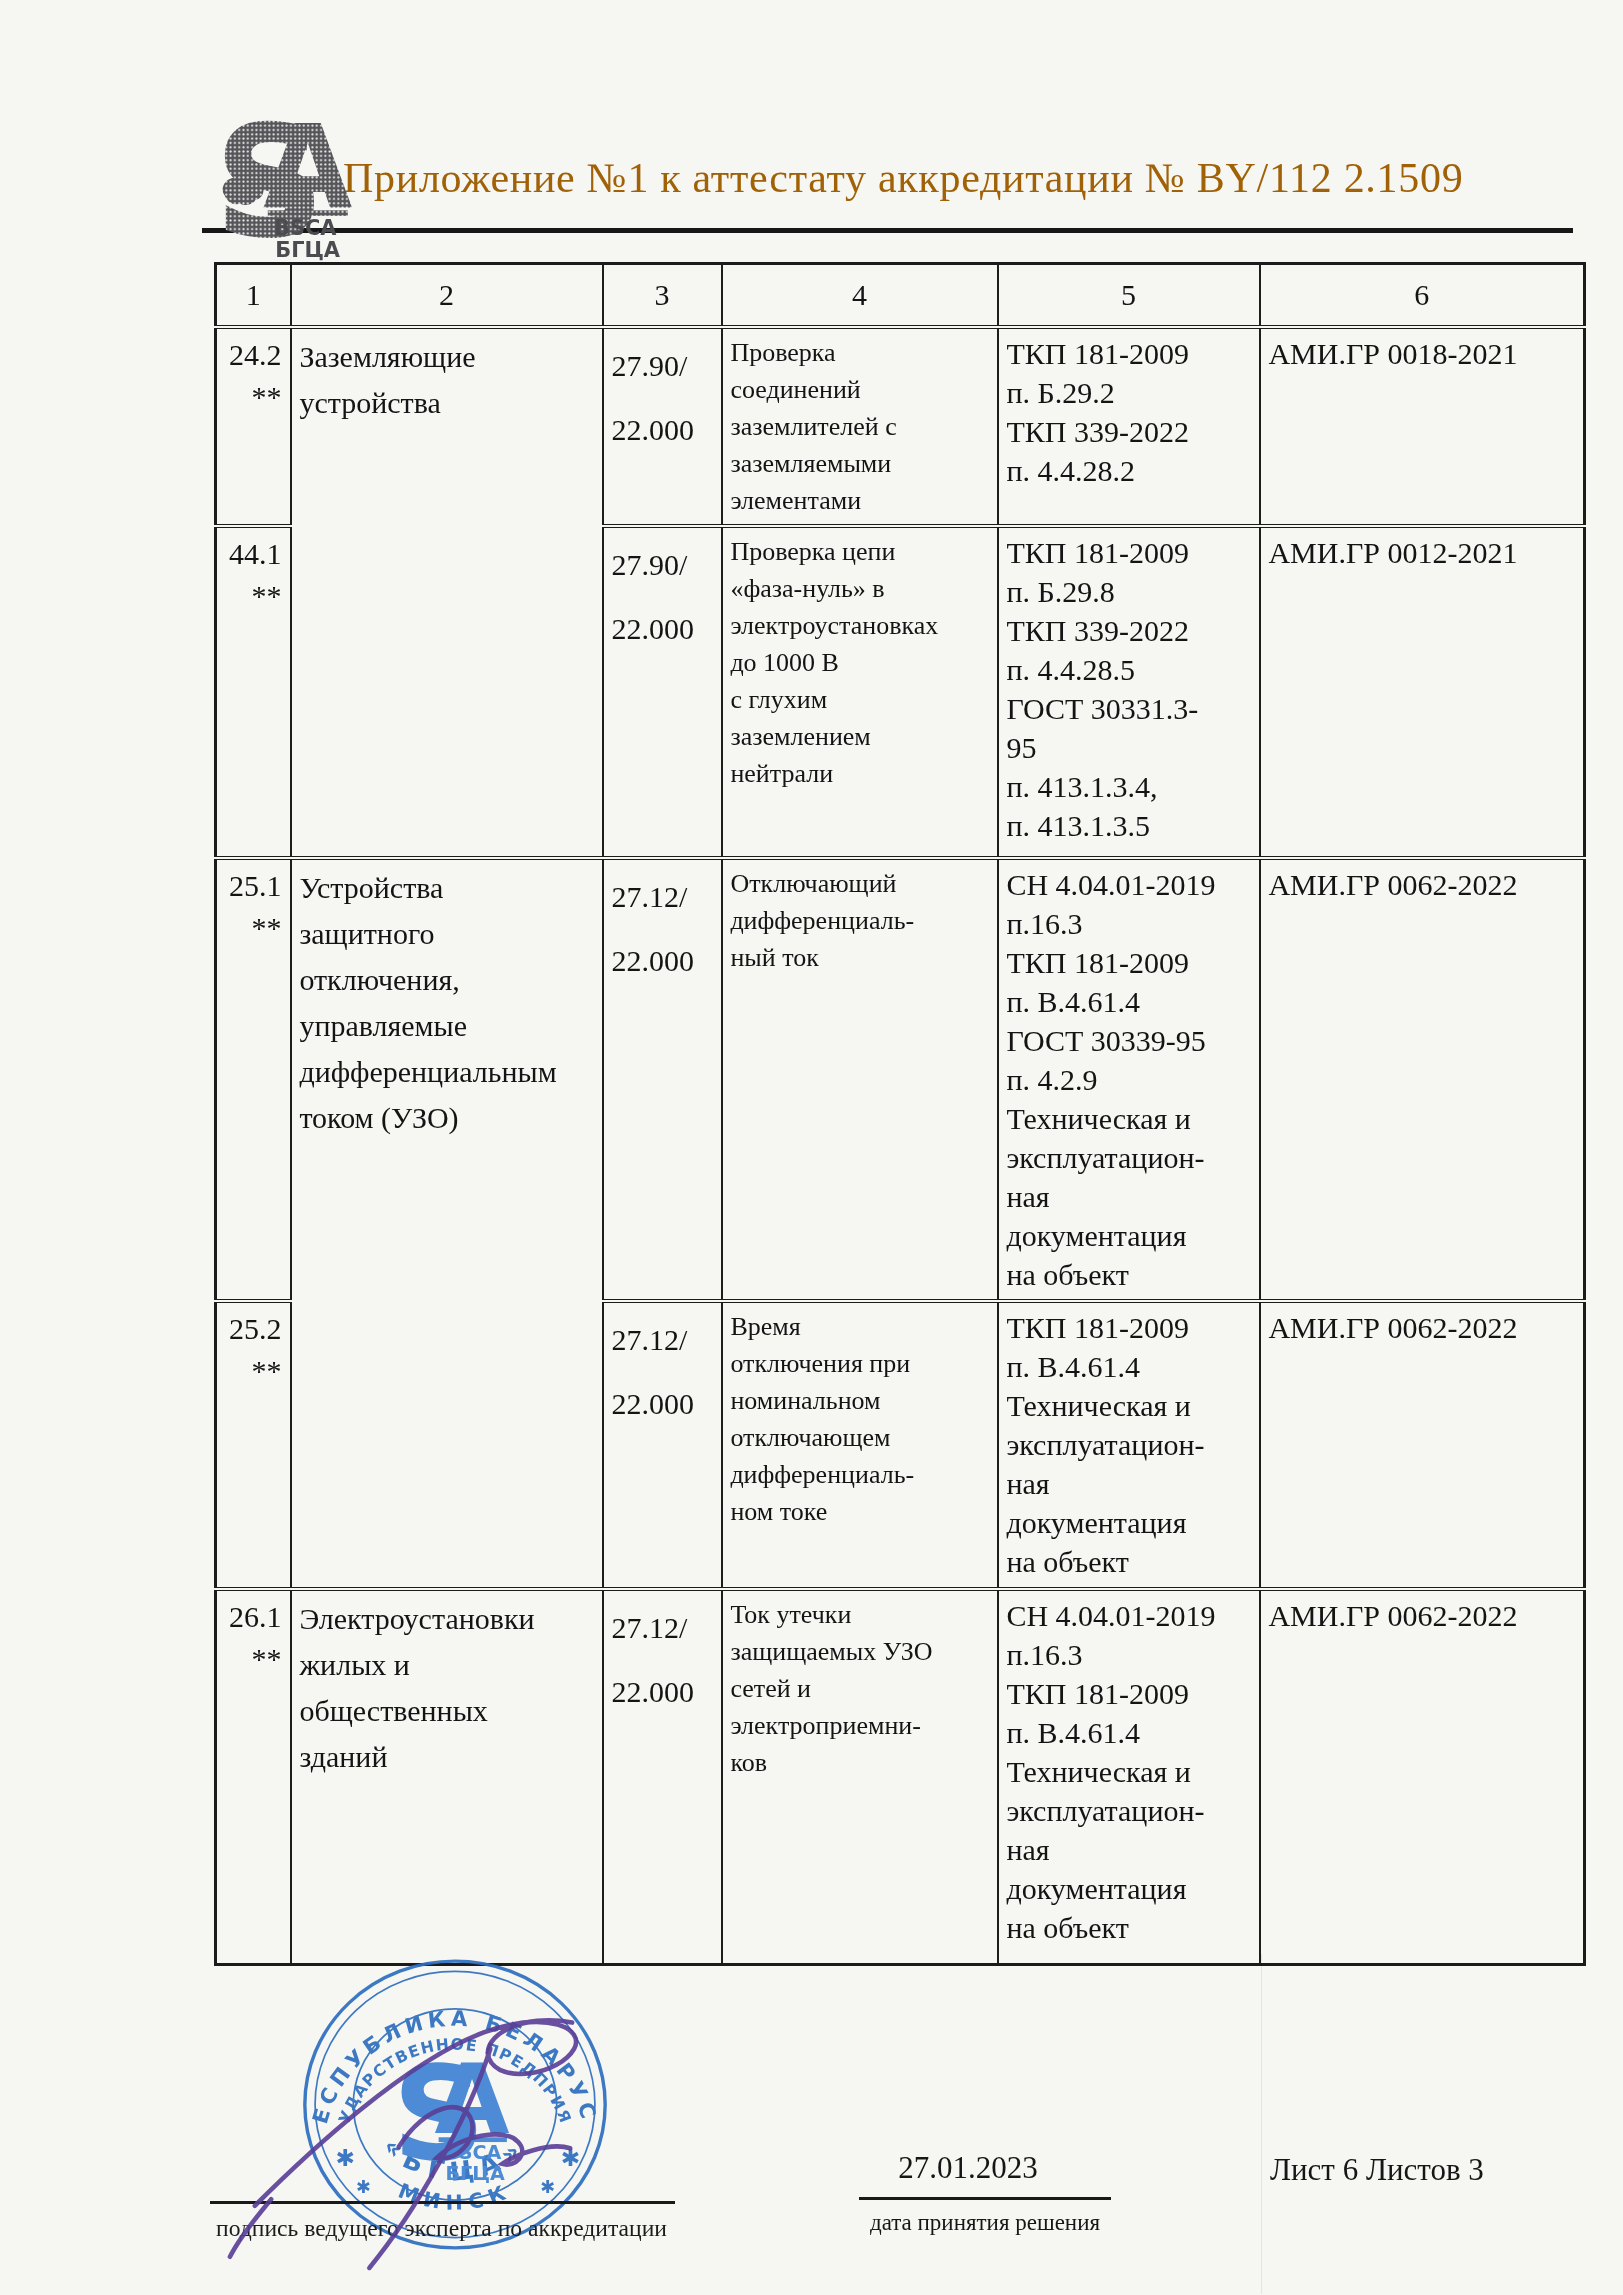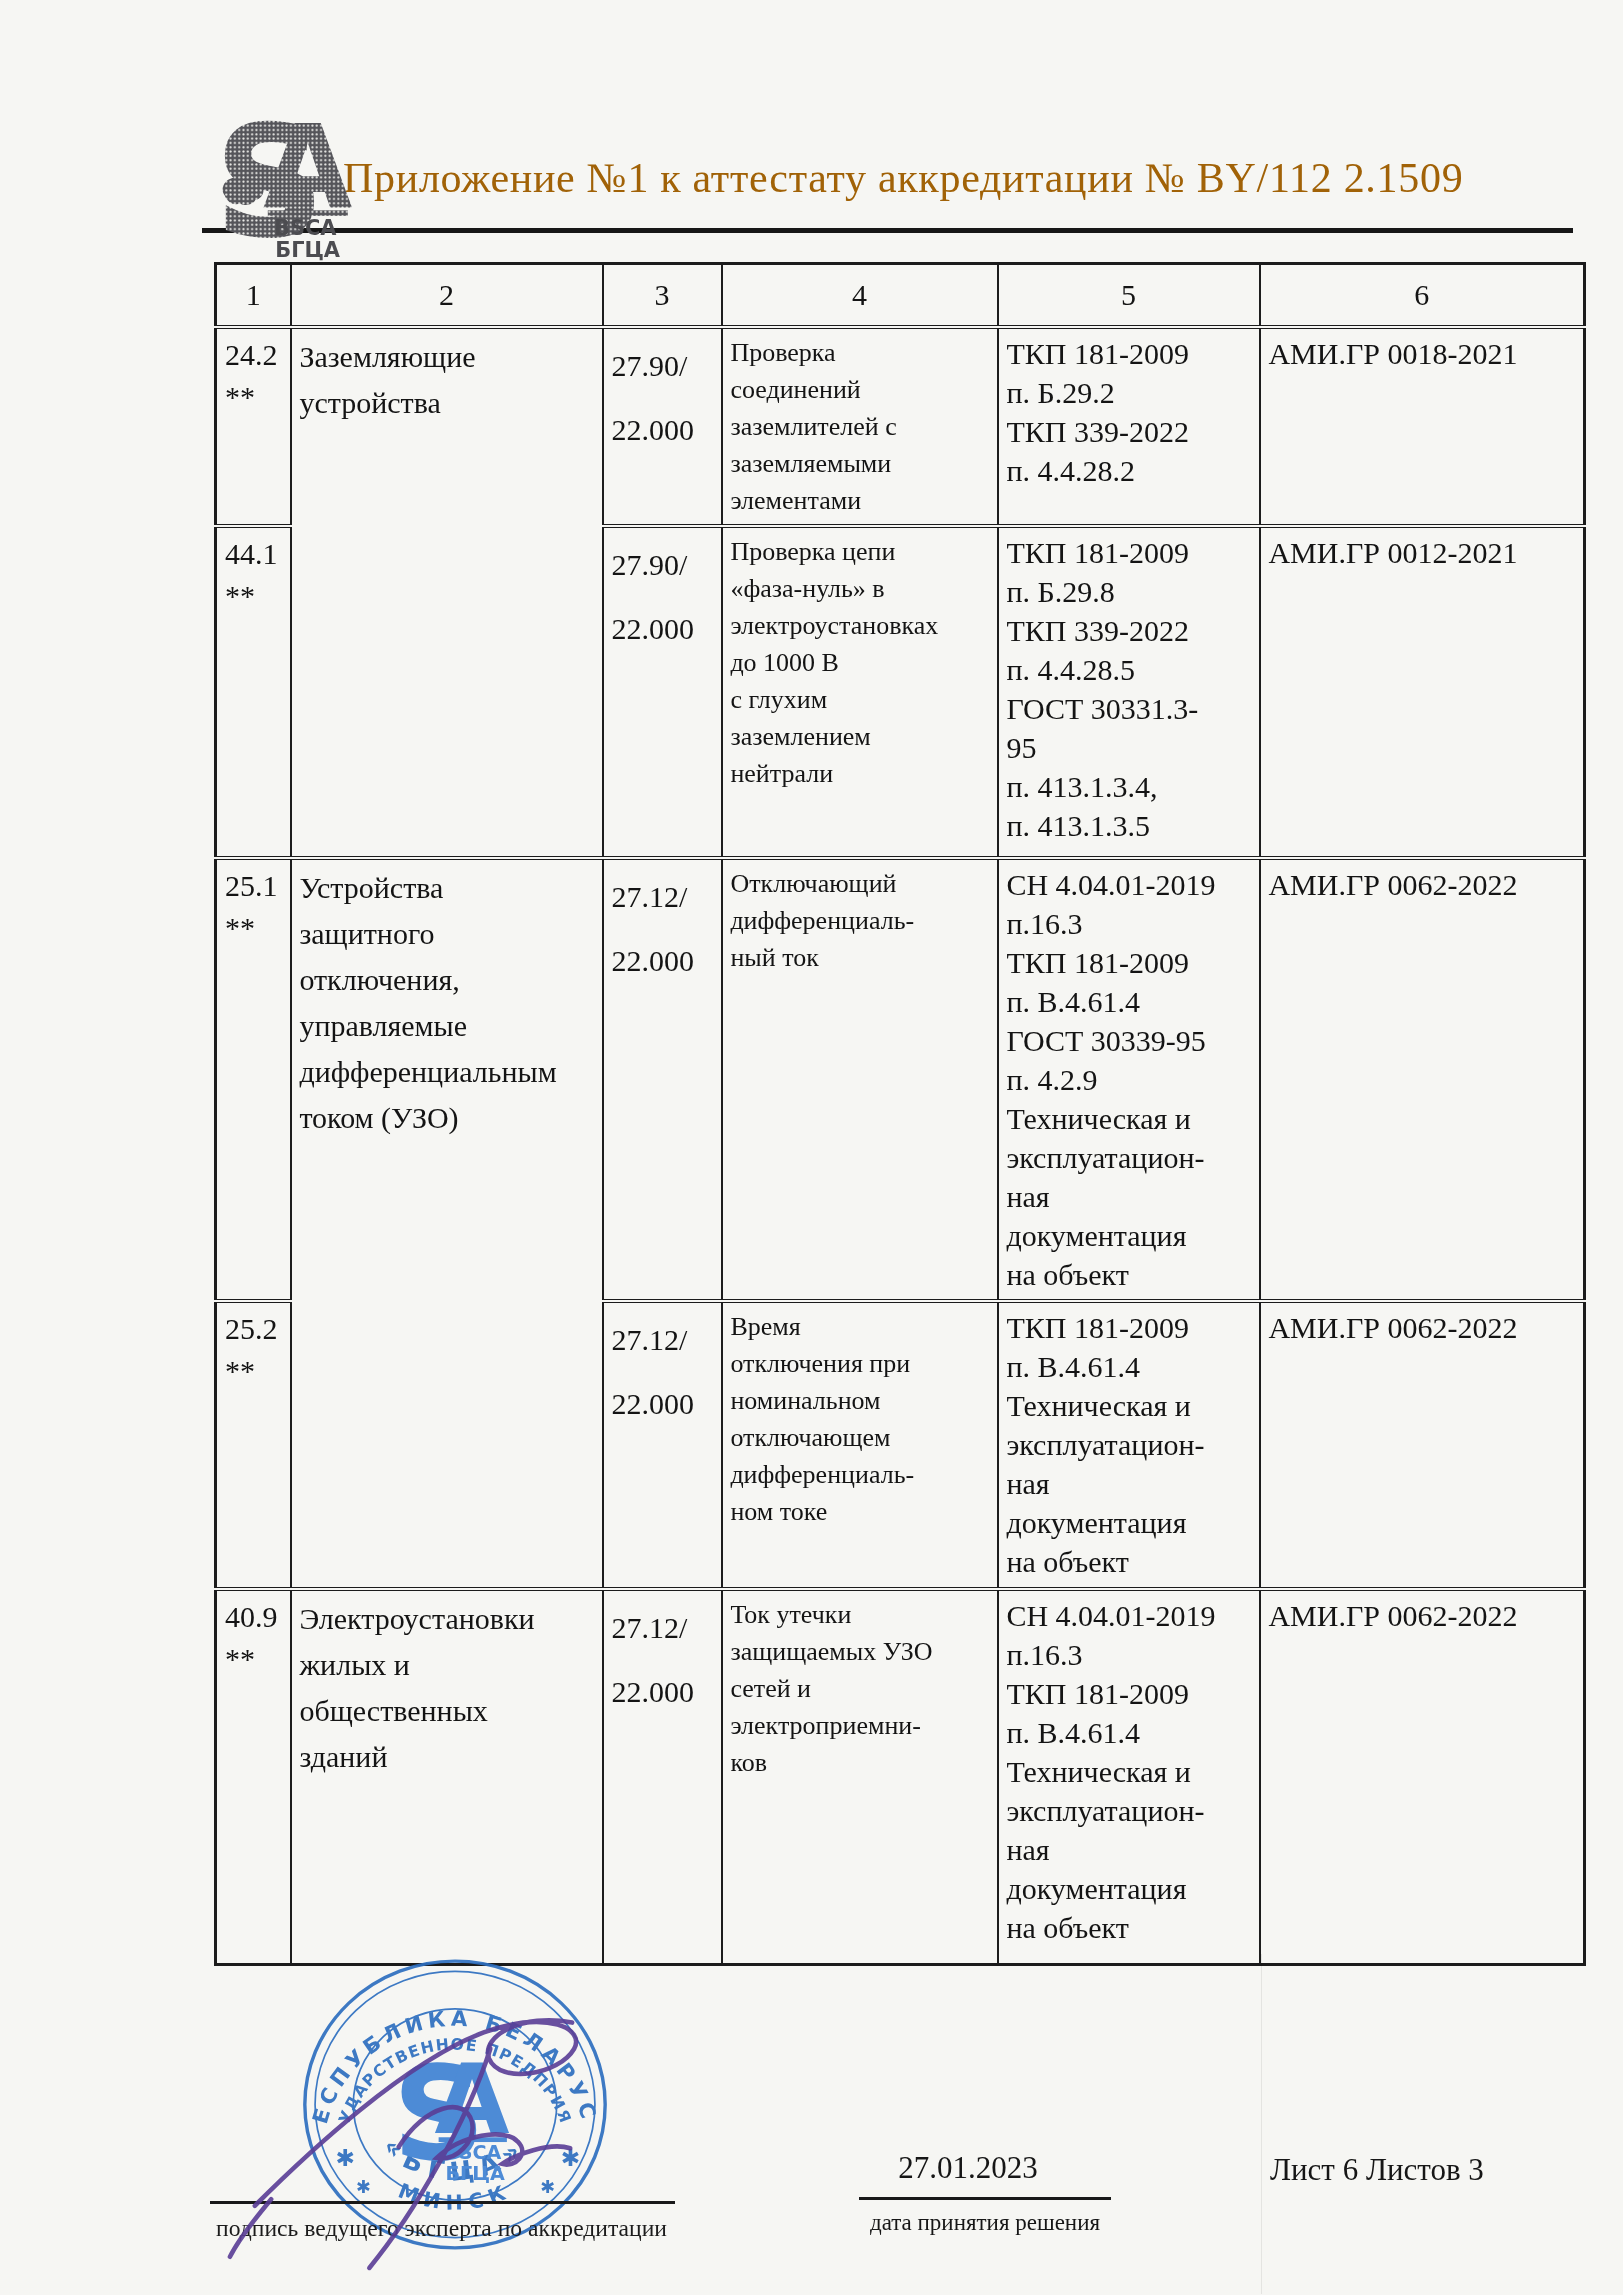--- a/index.html
+++ b/index.html
@@ -14,21 +14,21 @@
     letter-spacing:0.7px;color:#a16207;white-space:nowrap;}
   #header-rule{position:absolute;left:202px;top:228px;width:1371px;height:4.6px;background:#171717;}
   
   #acc-table{position:absolute;left:214px;top:262px;width:1370px;border-collapse:collapse;
     table-layout:fixed;font-size:30px;color:#141414;}
   #acc-table td,#acc-table th{border:2px solid #1d1d1d;vertical-align:top;
     padding:5.2px 7.9px;white-space:pre-line;font-weight:normal;overflow:hidden;}
   #acc-table th{vertical-align:middle;text-align:center;padding:0;line-height:1;}
   #acc-table tr.data td{border-top:4.6px double #1b1b1b;}
   #acc-table{border:3.3px solid #1b1b1b;}
-  td.c-num{text-align:left;line-height:42px;padding-top:7.9px;}
+  td.c-num{text-align:right;line-height:42px;padding-top:7.9px;}
   td.c-obj{line-height:46px;padding-left:9.2px;}
   td.c-code{text-align:left;line-height:64px;}
   td.c-char{line-height:37px;padding-left:6.5px;font-size:26px;}
   td.c-docs{line-height:39px;padding-left:7.9px;}
   td.c-meth{line-height:39px;padding-left:9.2px;}
   
   #stamp-svg{position:absolute;left:298px;top:1954px;width:314px;height:301px;opacity:.92;}
   #signature-svg{position:absolute;left:209px;top:1970px;width:458px;height:308px;z-index:3;}
   #sig-line{position:absolute;left:210px;top:2201px;width:465px;height:3.3px;background:#191919;z-index:2;}
   #sig-caption{position:absolute;left:196px;top:2215px;width:491px;text-align:center;font-size:23.6px;color:#1c1c1c;z-index:2;}
@@ -160,21 +160,21 @@
       <td class="c-docs">ТКП 181-2009
 п. В.4.61.4
 Техническая и
 эксплуатацион-
 ная
 документация
 на объект</td>
       <td class="c-meth">АМИ.ГР 0062-2022</td>
     </tr>
     <tr class="data" style="height:376px">
-      <td class="c-num">40.9
+      <td class="c-num">26.1
 **</td>
       <td class="c-obj">Электроустановки
 жилых и
 общественных
 зданий</td>
       <td class="c-code">27.12/
 22.000</td>
       <td class="c-char">Ток утечки
 защищаемых УЗО
 сетей и

